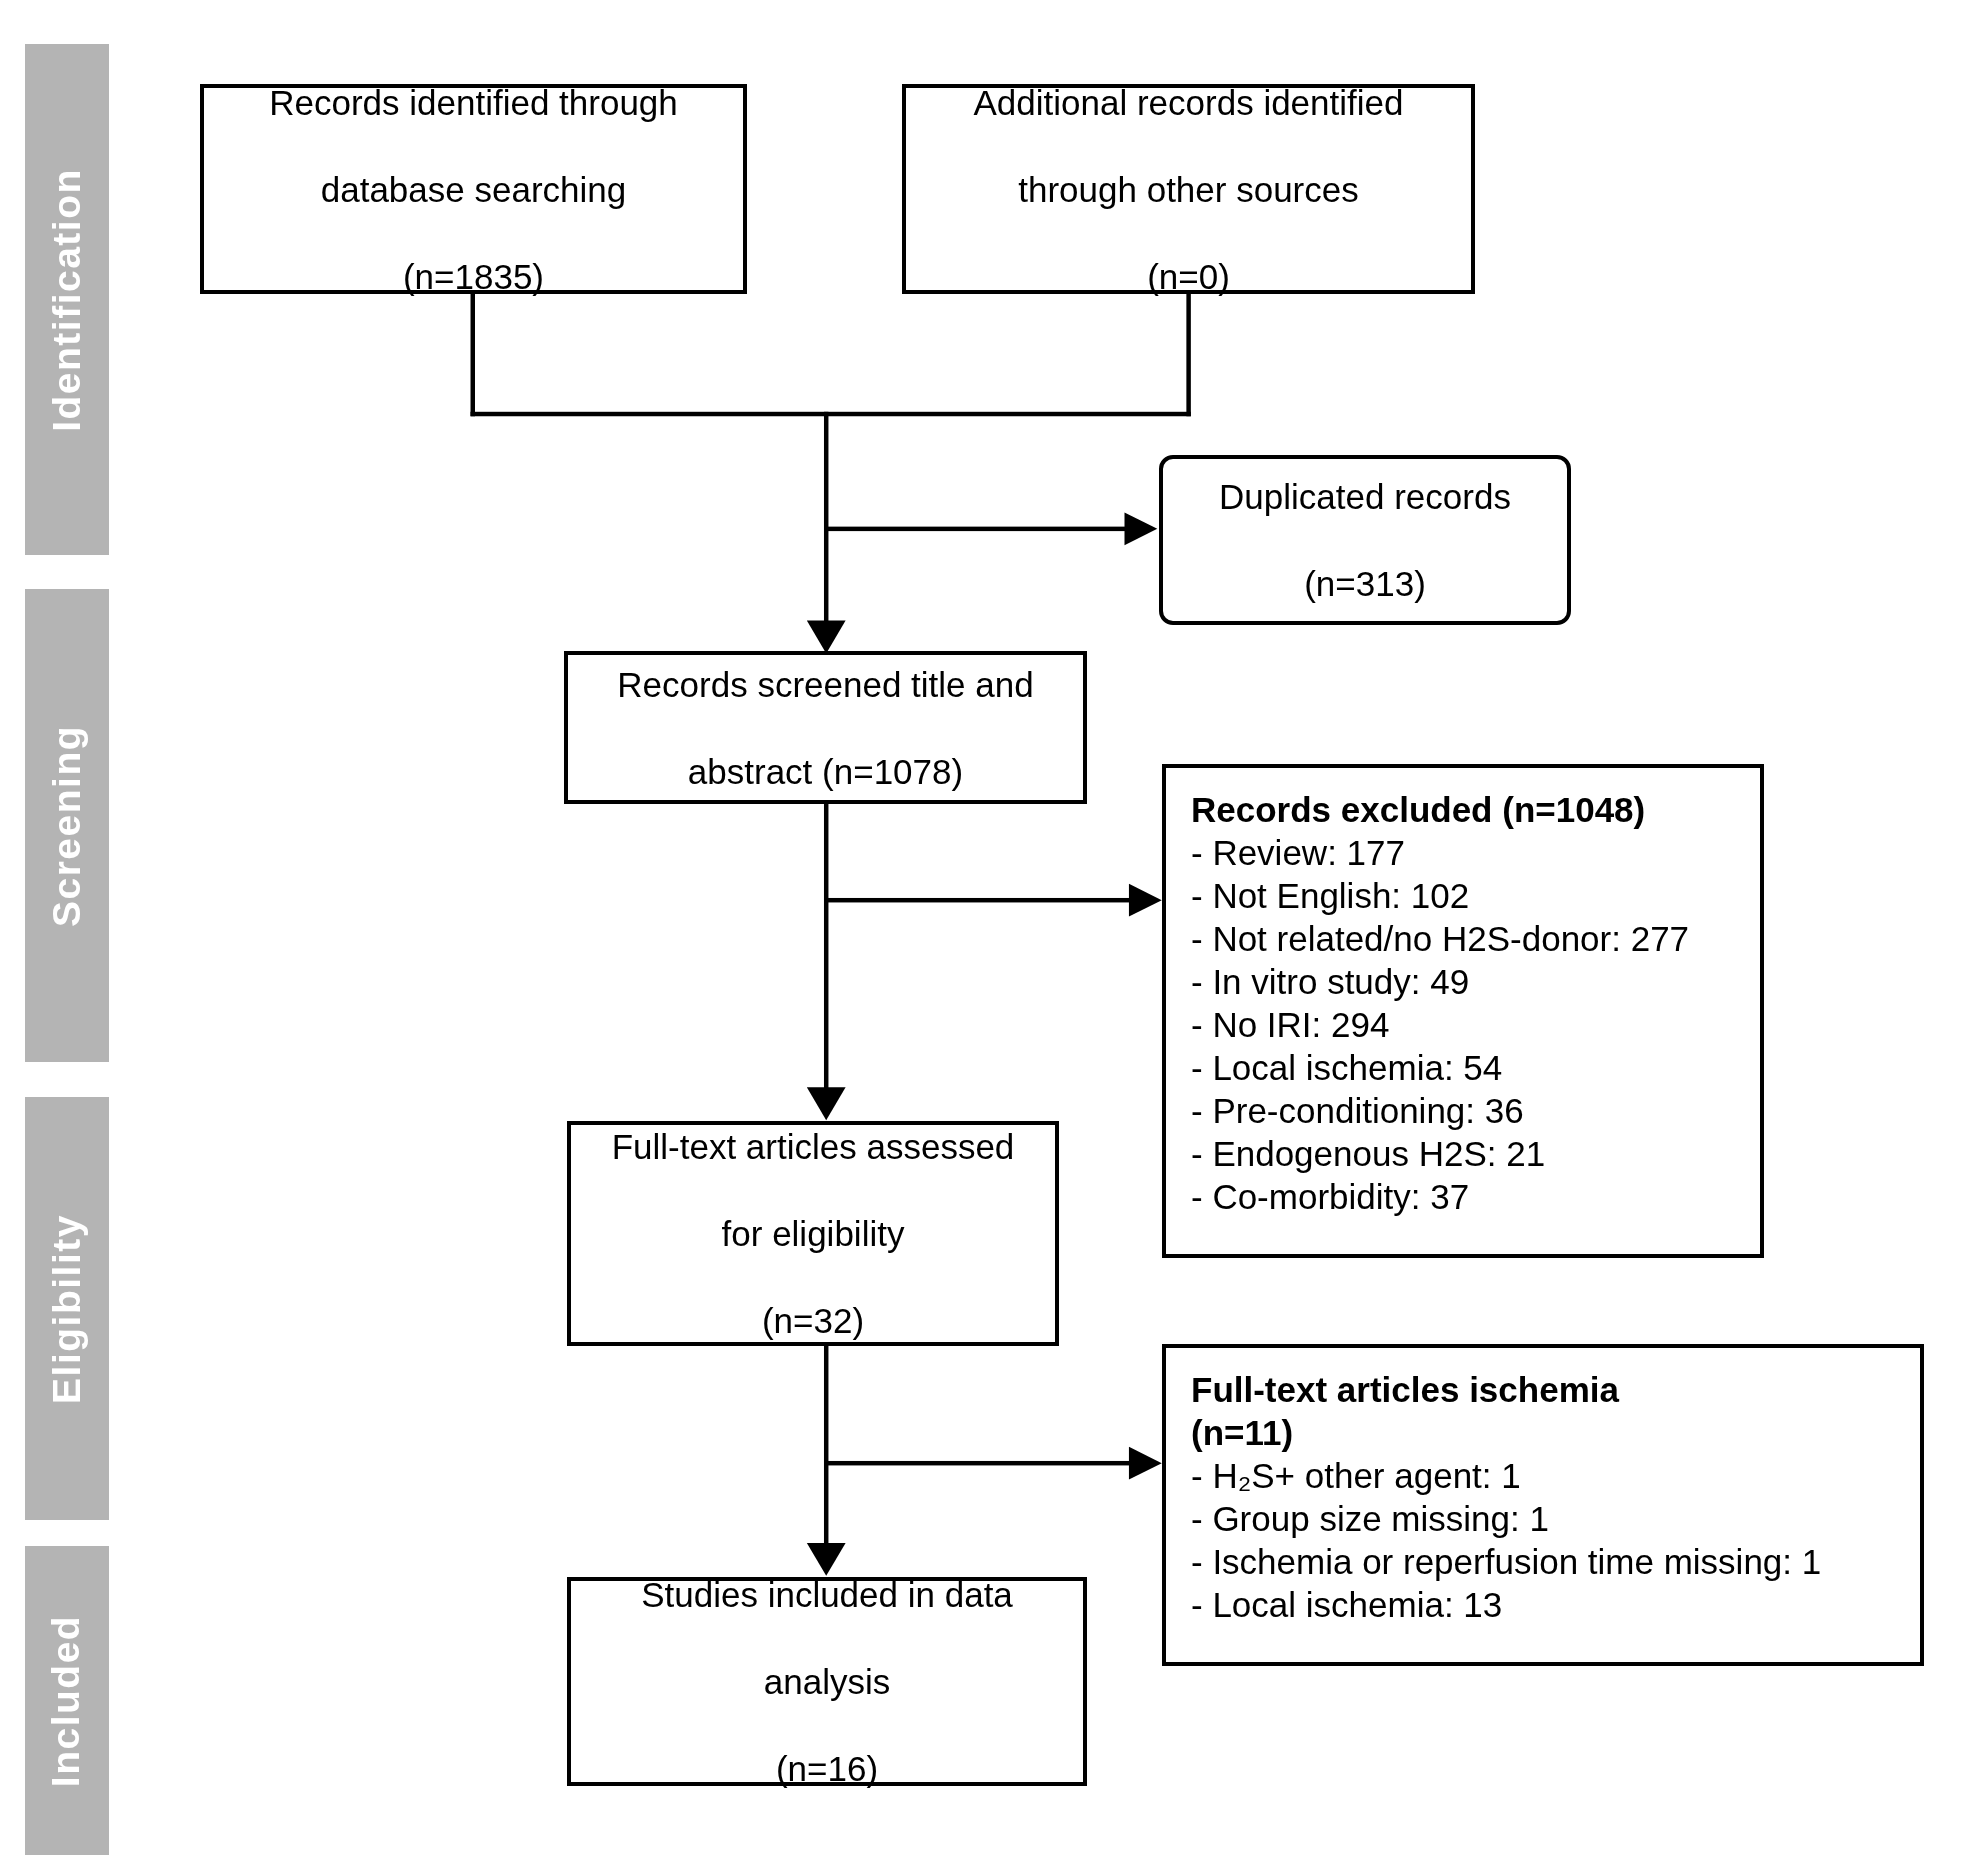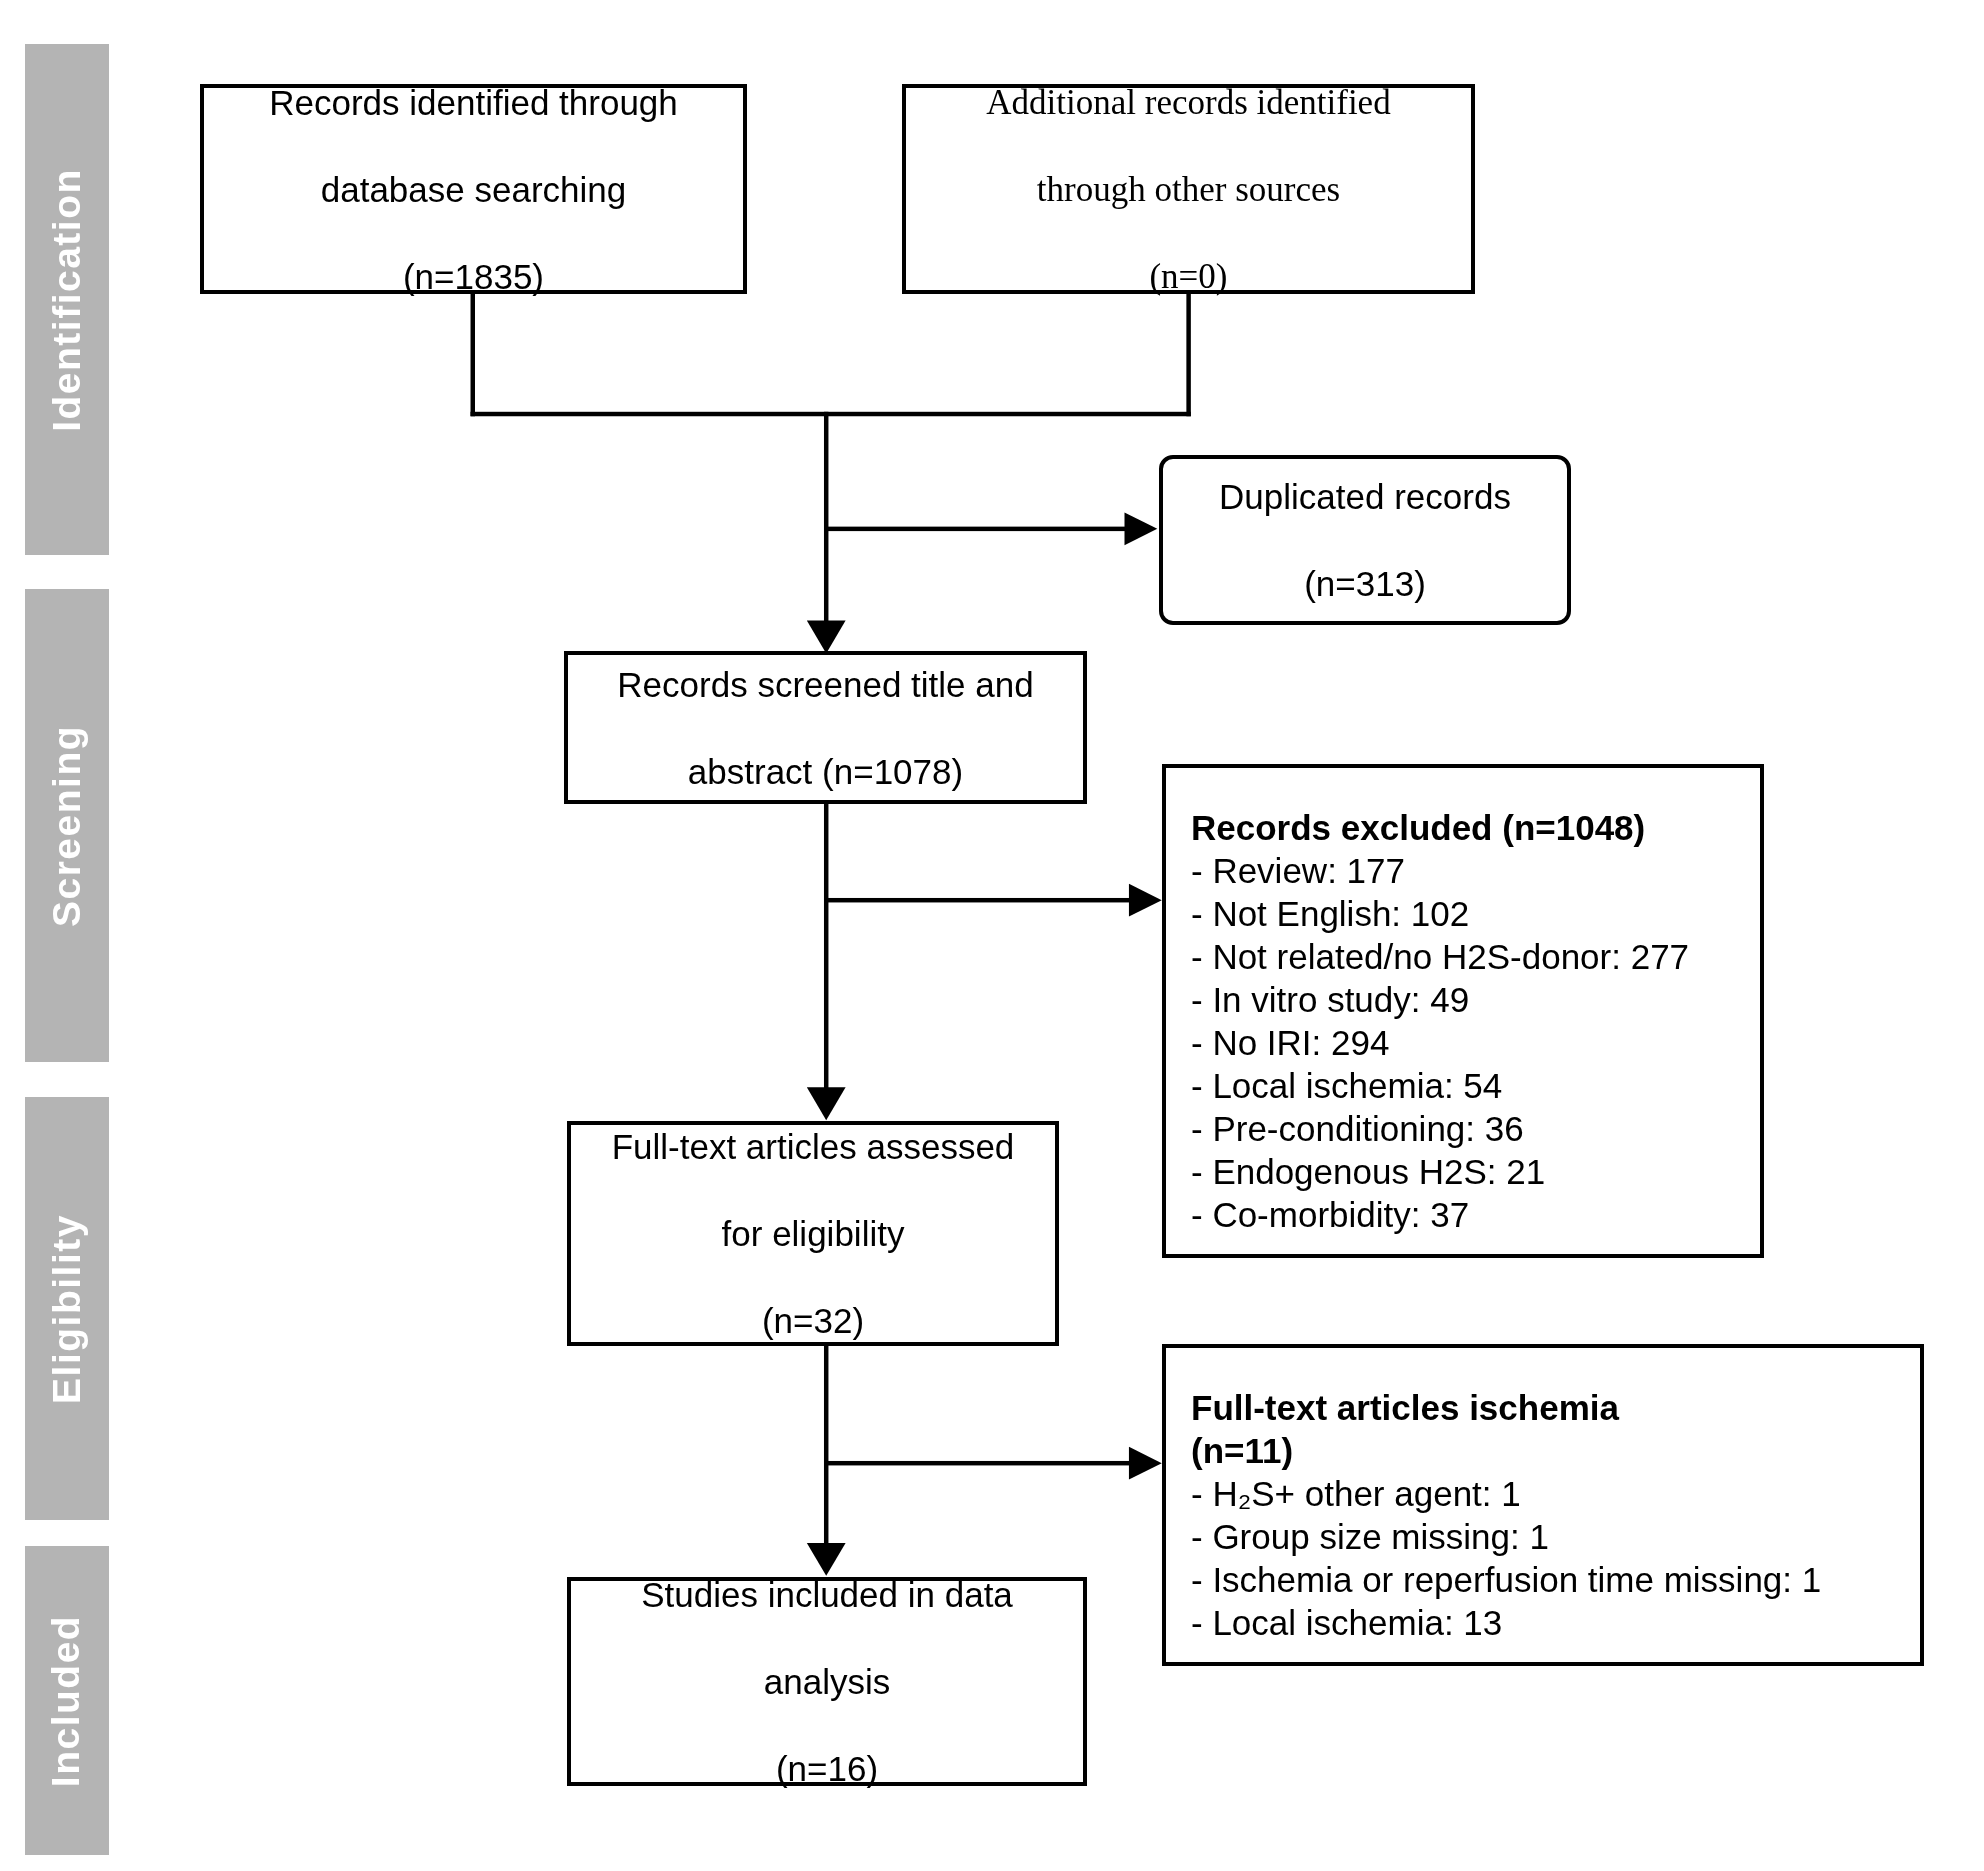--- a/index.html
+++ b/index.html
@@ -39,21 +39,21 @@
   }
   .box.center {
     display: flex;
     flex-direction: column;
     align-items: center;
     justify-content: center;
     text-align: center;
     gap: 44px;
   }
   .box.list {
-    padding: 38px 15px 0 25px;
+    padding: 20px 15px 0 25px;
     text-align: left;
   }
   .bold { font-weight: bold; }
   #connectors {
     position: absolute;
     left: 0;
     top: 0;
   }
   #connectors .ink { fill: #000000; }
 </style>
@@ -92,21 +92,21 @@
   <div class="stage" style="top:1546px;height:309px;">
     <span class="stage-label">Included</span>
   </div>
 
   <div class="box center" style="left:200px;top:84px;width:547px;height:210px;">
     <div>Records identified through</div>
     <div>database searching</div>
     <div>(n=1835)</div>
   </div>
 
-  <div class="box center" style="left:902px;top:84px;width:573px;height:210px;font-family:Liberation Serif, serif;">
+  <div class="box center" style="left:902px;top:84px;width:573px;height:210px;">
     <div>Additional records identified</div>
     <div>through other sources</div>
     <div>(n=0)</div>
   </div>
 
   <div class="box center" style="left:1159px;top:455px;width:412px;height:170px;border-radius:14px;">
     <div>Duplicated records</div>
     <div>(n=313)</div>
   </div>
 

